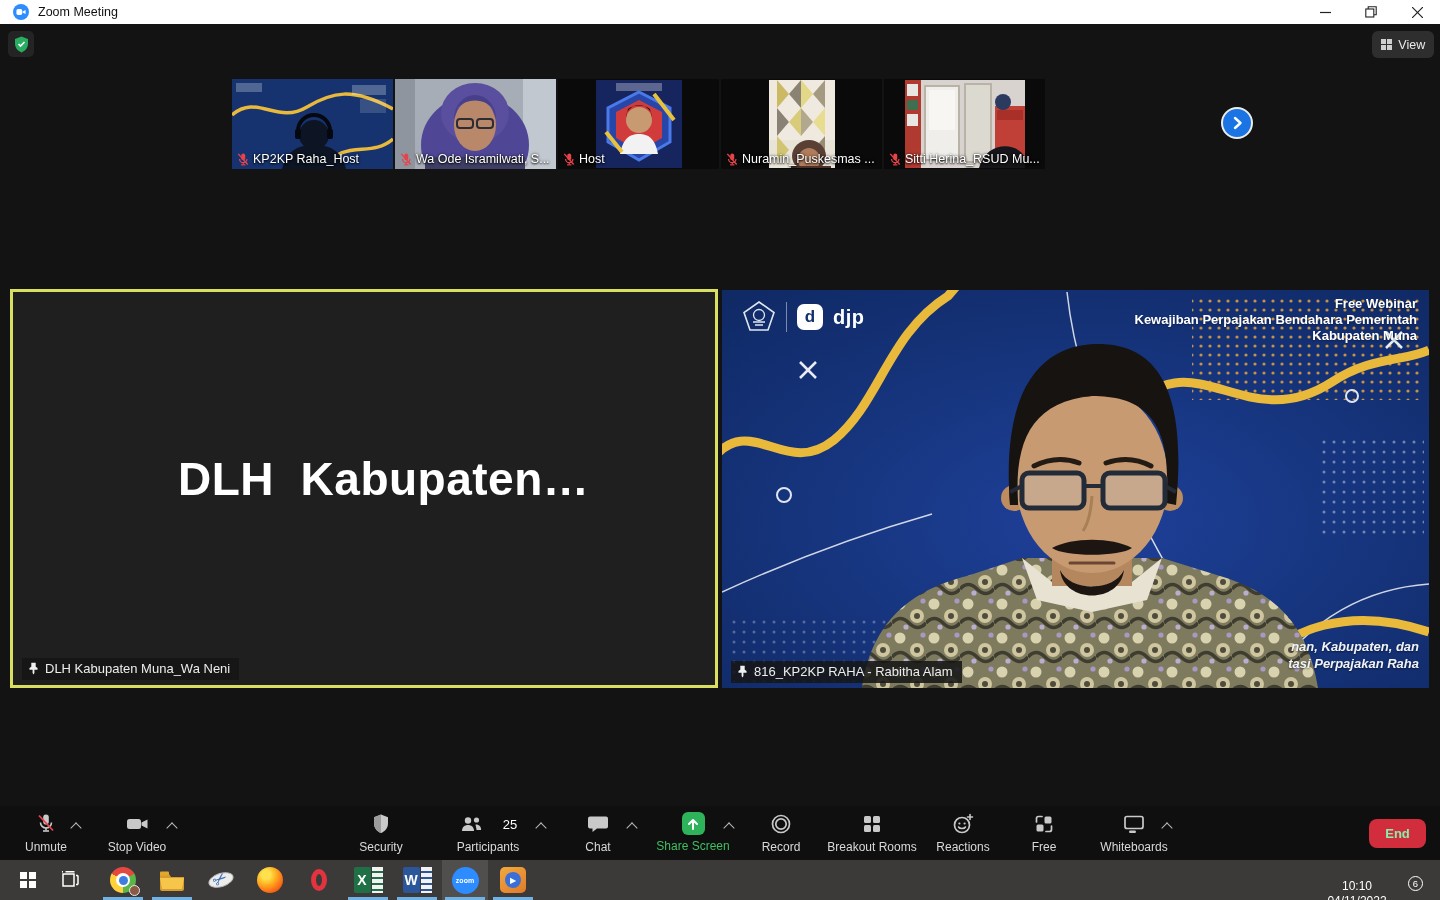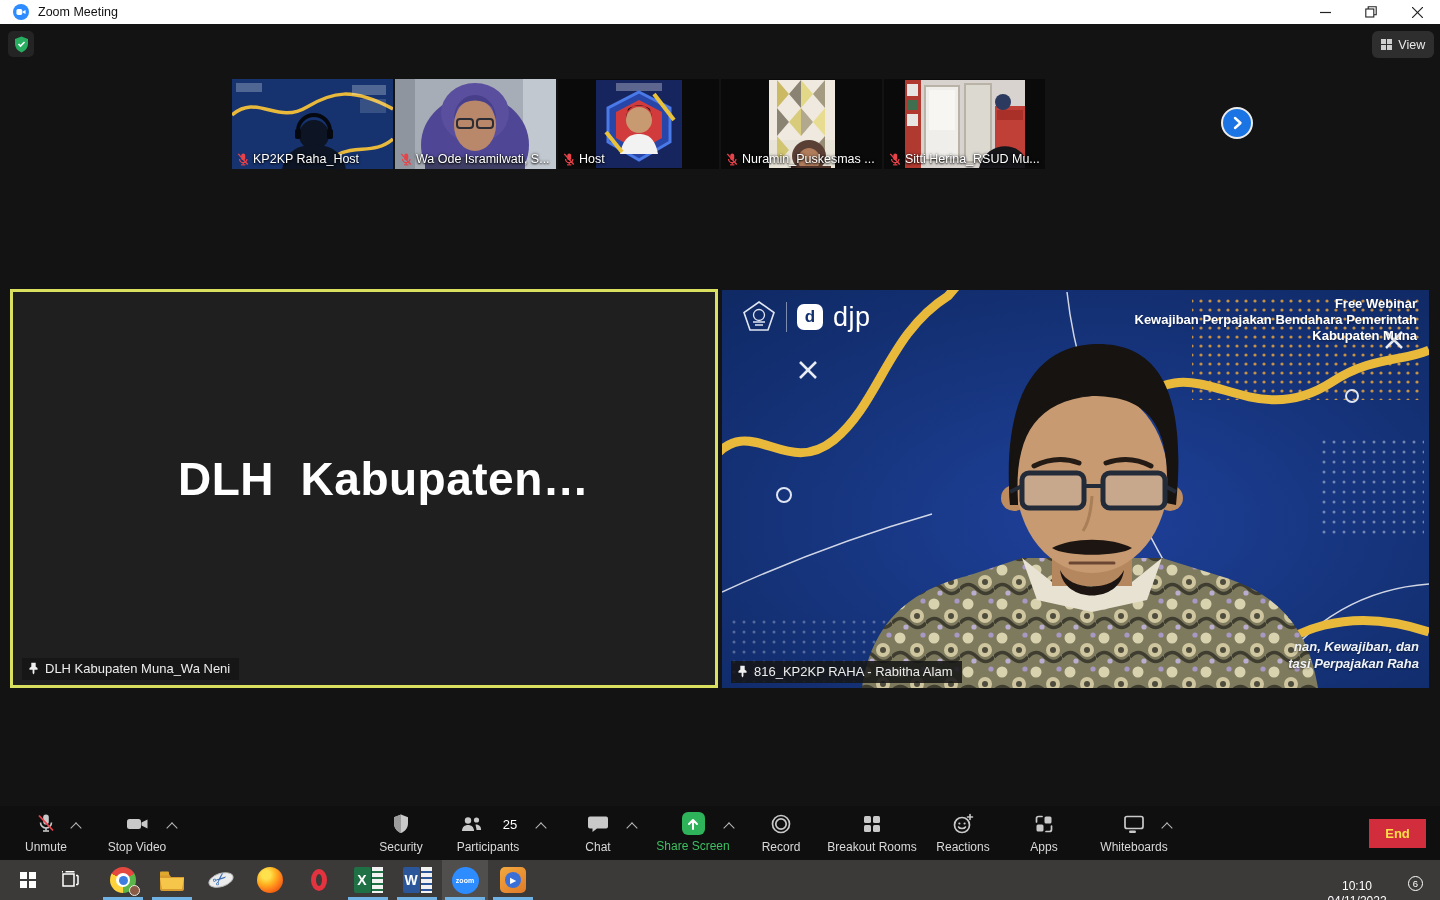--- a/index.html
+++ b/index.html
@@ -37,43 +37,43 @@
   #pane-left .bigtext { position:absolute; left:165px; top:160px; font-size:46px; font-weight:700;
     color:#fff; white-space:pre; letter-spacing:.5px; }
   .namebar { position:absolute; left:9px; bottom:5px; display:flex; align-items:center; gap:6px;
     background:rgba(22,22,22,.88); color:#ededed; font-size:13px; padding:3px 9px 4px 6px; }
   #pane-right { position:absolute; left:722px; top:266px; width:707px; height:398px; background:#13306f; overflow:hidden; }
   #pane-right svg.scene { position:absolute; left:0; top:0; }
   .brandrow { position:absolute; left:20px; top:10px; display:flex; align-items:center; gap:10px; }
   .branddiv { width:1px; height:30px; background:rgba(255,255,255,.45); }
   .brandbox { width:26px; height:26px; background:#fff; border-radius:7px; display:flex; align-items:center; justify-content:center;
     font-weight:800; font-size:17px; color:#13306f; }
-  .brandword { color:#fff; font-size:27px; font-weight:400; letter-spacing:.5px; }
+  .brandword { color:#fff; font-size:20px; font-weight:700; letter-spacing:.5px; }
   .bannertext { position:absolute; right:12px; top:6px; text-align:right; color:#fff; font-weight:700;
     font-size:13px; line-height:16px; text-shadow:0 1px 2px rgba(0,0,0,.4); }
   .rfooter { position:absolute; right:10px; bottom:16px; text-align:right; color:#f0f3f8; font-weight:700;
     font-style:italic; font-size:13px; line-height:17px; text-shadow:0 1px 2px rgba(0,0,0,.5); }
 
   #nextbtn { position:absolute; left:1221px; top:83px; width:32px; height:32px; border-radius:50%;
     background:#1b74e4; border:2px solid #ececec; display:flex; align-items:center; justify-content:center; }
 
   .askbtn { position:absolute; right:33px; top:4px; height:22px; padding:0 9px; background:#2d8cff; color:#fff;
     font-size:12px; border-radius:4px; display:flex; align-items:center; }
   .morebtn { position:absolute; right:7px; top:4px; width:22px; height:22px; background:#2d8cff; color:#fff;
     border-radius:4px; display:flex; align-items:center; justify-content:center; font-size:13px; letter-spacing:1px; }
 
   
   #toolbar { position:absolute; left:0; top:782px; width:1440px; height:54px; background:#0f0f10; }
   .tool { position:absolute; top:6px; width:90px; display:flex; flex-direction:column; align-items:center; gap:4px; }
   .tool .lbl { font-size:12px; color:#d9d9d9; white-space:nowrap; }
   .chev { position:absolute; width:8px; height:8px; border-right:1.6px solid #b9b9b9; border-bottom:1.6px solid #b9b9b9;
     transform:rotate(-135deg); }
   .sharebox { width:23px; height:23px; background:#2eb35a; border-radius:6px; display:flex; align-items:center; justify-content:center; }
-  #endbtn { position:absolute; left:1369px; top:13px; width:57px; height:29px; background:#d22d3c; border-radius:0;
-    color:#fde047; font-weight:700; font-size:13px; display:flex; align-items:center; justify-content:center; }
+  #endbtn { position:absolute; left:1369px; top:13px; width:57px; height:29px; background:#d22d3c; border-radius:8px;
+    color:#86efac; font-weight:700; font-size:13px; display:flex; align-items:center; justify-content:center; }
 
   
   #taskbar { position:absolute; left:0; top:860px; width:1440px; height:40px; background:#3b3a39; }
   .tbtn { position:absolute; top:0; width:46px; height:40px; display:flex; align-items:center; justify-content:center; }
   .runline { position:absolute; bottom:0; height:3px; width:40px; background:#6fb2e3; }
   .wingrid { display:grid; grid-template-columns:7px 7px; grid-template-rows:7px 7px; gap:1.5px; }
   .wingrid div { background:#fff; }
   .chrome { position:relative; width:26px; height:26px; border-radius:50%;
     background:conic-gradient(from -60deg, #e5483e 0 120deg, #5cb548 120deg 240deg, #ffd13b 240deg 360deg); }
   .chrome::before { content:""; position:absolute; left:6px; top:6px; width:14px; height:14px; border-radius:50%; background:#fff; }
@@ -398,21 +398,21 @@
         <span class="brandword">djp</span>
       </div>
 
       <div class="bannertext">
         <div>Free Webinar</div>
         <div>Kewajiban Perpajakan Bendahara Pemerintah</div>
         <div>Kabupaten Muna</div>
       </div>
 
       <div class="rfooter">
-        <div>nan, Kewajiban, dan</div>
+        <div>nan, Kabupaten, dan</div>
         <div>tasi Perpajakan Raha</div>
       </div>
 
       <div class="namebar">
         <svg width="11" height="13" viewBox="0 0 12 14">
           <path fill="#f0f0f0" d="M3.6 0.8 h4.8 v4.4 l2 1.3 v1.8 H7 v3.6 L6 13.6 5 11.9 V8.3 H1.6 V6.5 l2 -1.3 z"></path>
         </svg>
         <span>816_KP2KP RAHA - Rabitha Alam</span>
       </div>
     </div>
@@ -433,21 +433,21 @@
 
       <div class="tool" style="left:92px;">
         <svg width="26" height="24" viewBox="0 0 26 24">
           <rect x="3" y="7" width="14" height="10" rx="2.5" fill="#c9c9c9"></rect>
           <path d="M17.5,10.5 L23.5,7.5 v9 l-6,-3 z" fill="#c9c9c9"></path>
         </svg>
         <span class="lbl">Stop Video</span>
       </div>
       <div class="chev" style="left:168px; top:18px;"></div>
 
-      <div class="tool" style="left:356px;align-items:center;">
+      <div class="tool" style="left:336px;align-items:center;">
         <svg width="24" height="24" viewBox="0 0 24 24">
           <path d="M12,2.5 L19,5.2 V11 c0,5.4 -3.4,8.6 -7,10 C8.4,19.6 5,16.4 5,11 V5.2 Z" fill="#c9c9c9"></path>
           <path d="M12,2.5 L12,21 C8.4,19.6 5,16.4 5,11 V5.2 Z" fill="#9c9c9c"></path>
         </svg>
         <span class="lbl">Security</span>
       </div>
 
       <div class="tool" style="left:438px; width:100px;">
         <div style="display:flex; align-items:center; gap:18px;">
           <svg width="26" height="24" viewBox="0 0 26 24">
@@ -508,21 +508,21 @@
         </svg>
         <span class="lbl">Reactions</span>
       </div>
 
       <div class="tool" style="left:999px;">
         <svg width="24" height="24" viewBox="0 0 24 24">
           <path d="M10,4.5 H6.5 a2,2 0 0 0 -2,2 V10 M14,19.5 h3.5 a2,2 0 0 0 2,-2 V14" stroke="#c9c9c9" stroke-width="1.7" fill="none" stroke-linecap="round"></path>
           <rect x="12.5" y="4.5" width="7" height="7" rx="1.5" fill="#c9c9c9"></rect>
           <rect x="4.5" y="12.5" width="7" height="7" rx="1.5" fill="#c9c9c9"></rect>
         </svg>
-        <span class="lbl">Apps</span>
+        <span class="lbl">Free</span>
       </div>
 
       <div class="tool" style="left:1089px;">
         <svg width="26" height="24" viewBox="0 0 26 24">
           <rect x="4" y="4.5" width="18" height="12" rx="2" stroke="#c9c9c9" stroke-width="1.7" fill="none"></rect>
           <rect x="8" y="18.5" width="7" height="2.6" rx="1.3" fill="#c9c9c9"></rect>
         </svg>
         <span class="lbl">Whiteboards</span>
       </div>
       <div class="chev" style="left:1163px; top:18px;"></div>

